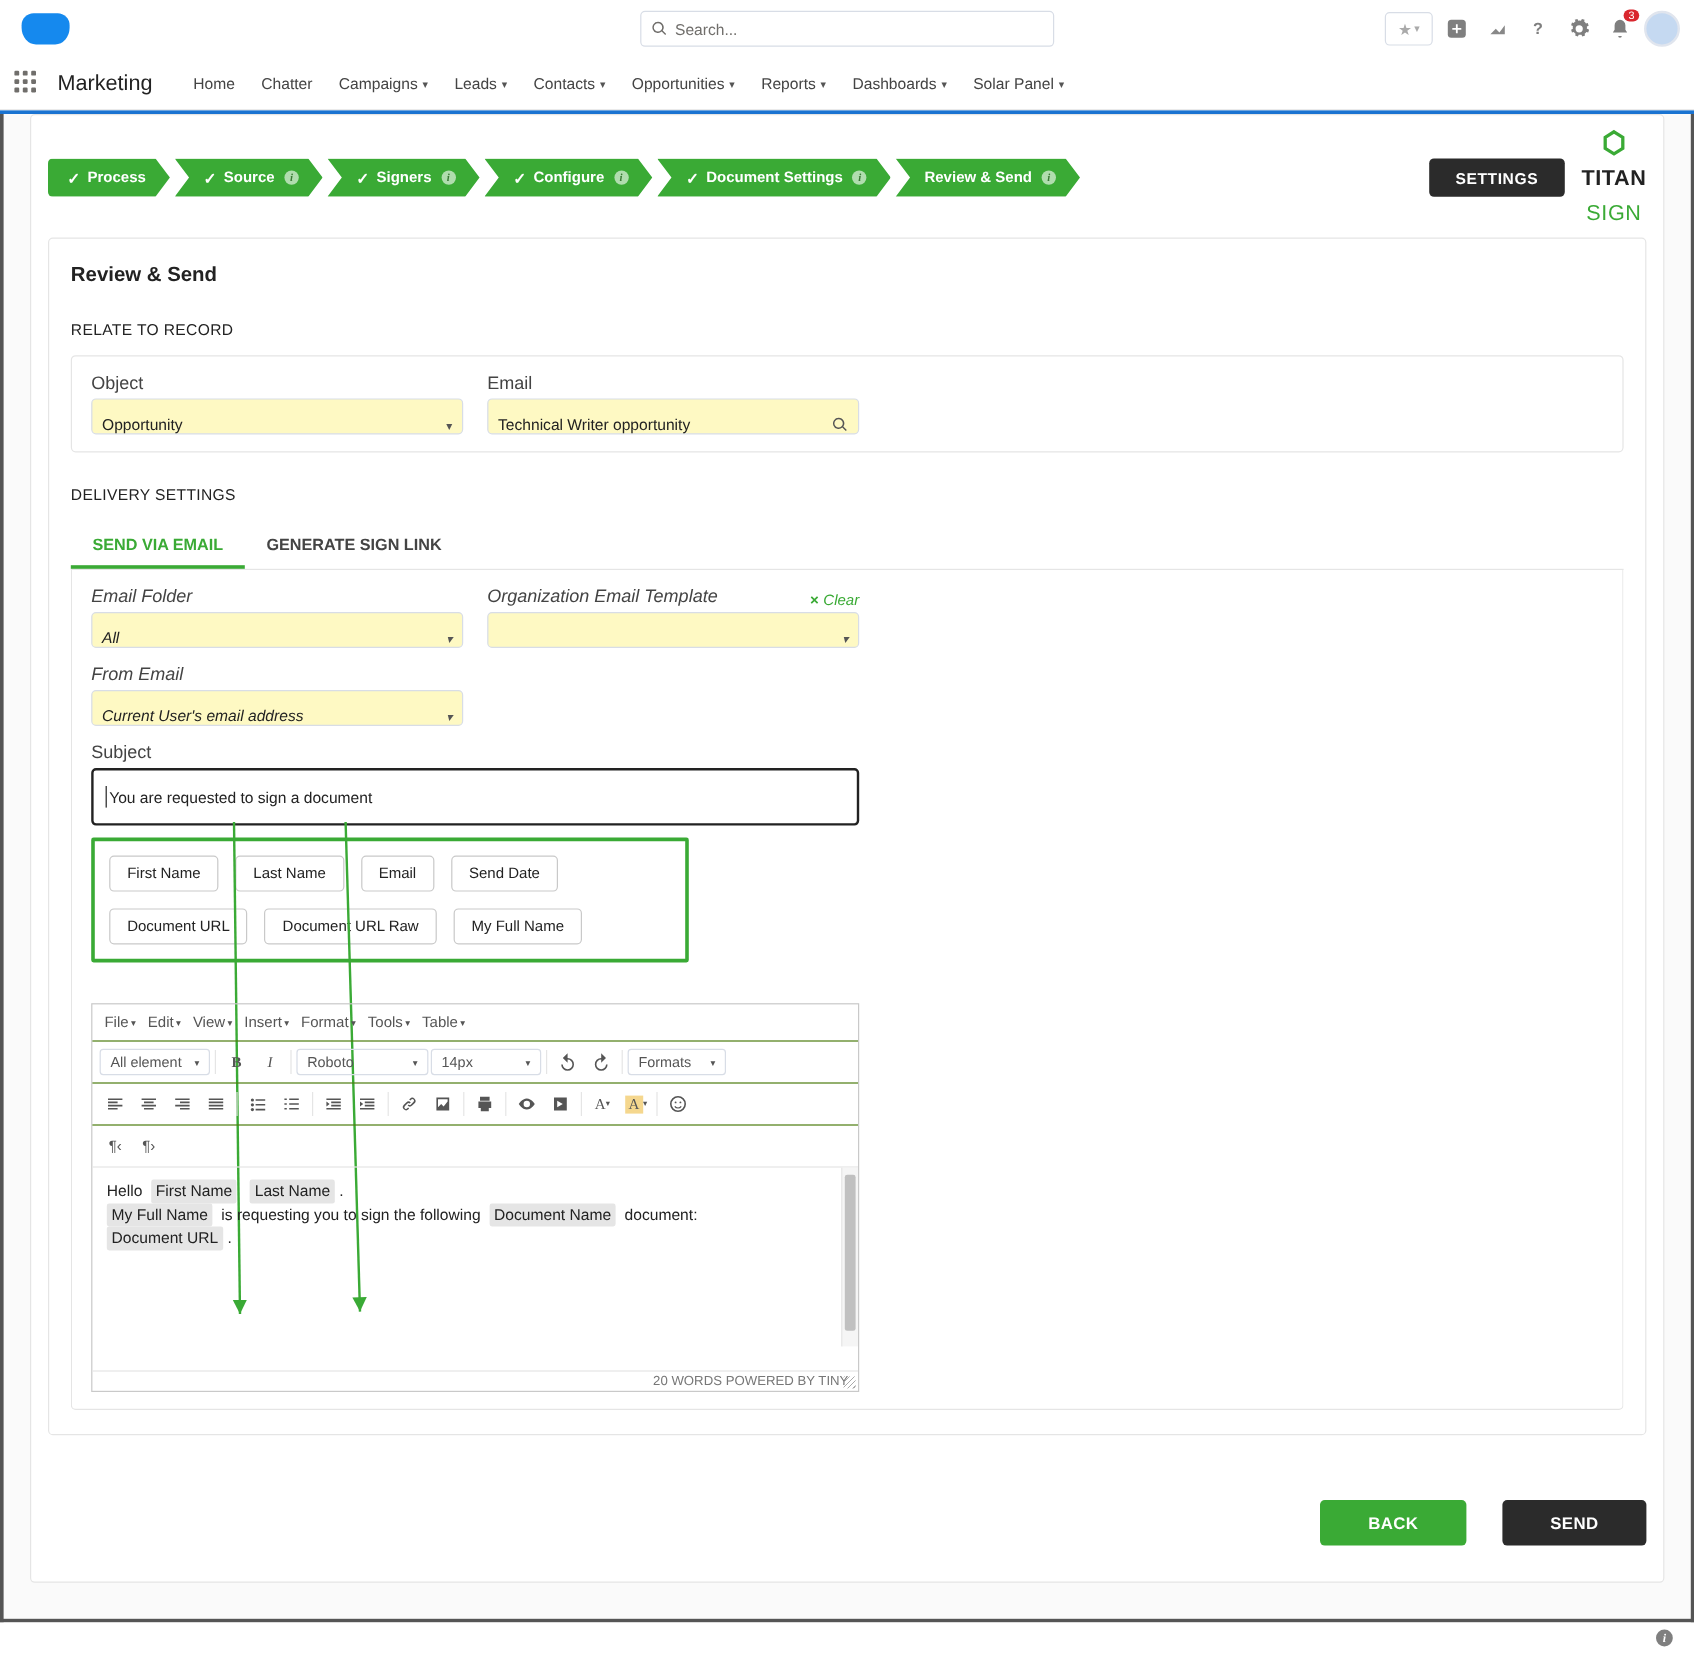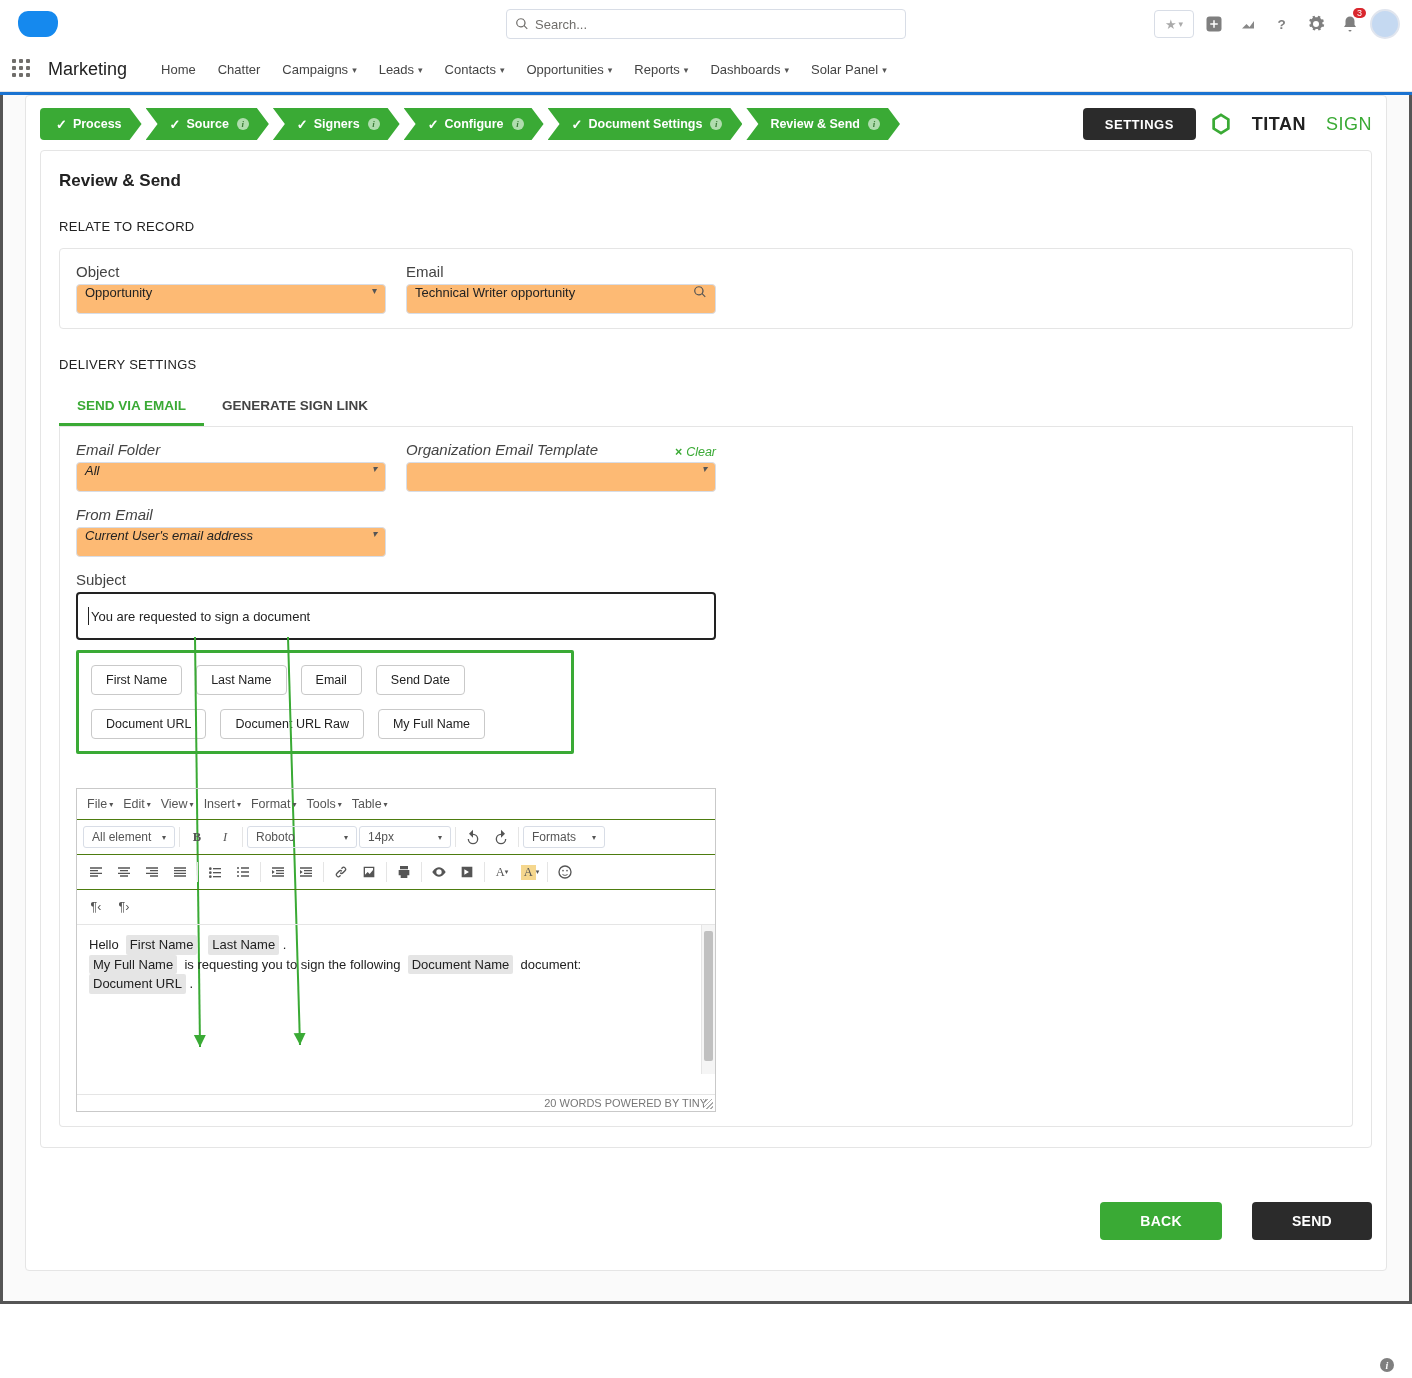--- a/index.html
+++ b/index.html
@@ -1,20 +1,20 @@
 <!DOCTYPE html>
 <html><head>
 <meta charset="utf-8">
 <style>
   * { box-sizing: border-box; margin: 0; padding: 0; }
   body { font-family: -apple-system, BlinkMacSystemFont, "Segoe UI", Arial, sans-serif; font-size: 13px; color: #222; background: #fff; }
   .global-header { height: 48px; display: flex; align-items: center; padding: 0 12px; border-bottom: 0; position: relative; }
   .cloud-logo { width: 40px; height: 26px; background: #1589ee; border-radius: 10px 10px 12px 12px / 10px 10px 14px 14px; margin-left: 6px; margin-right: auto; }
   .search-wrap { position: absolute; left: 50%; transform: translateX(-50%); }
-  .search-box { width: 400px; height: 30px; border: 1px solid #d8dde6; border-radius: 4px; display: flex; align-items: center; padding: 0 8px; color: #706e6b; }
+  .search-box { width: 345px; height: 30px; border: 1px solid #d8dde6; border-radius: 4px; display: flex; align-items: center; padding: 0 8px; color: #706e6b; }
   .search-box svg { width: 14px; height: 14px; margin-right: 6px; fill: #706e6b; }
   .hdr-right { display: flex; align-items: center; gap: 6px; margin-left: auto; }
   .pill { width: 40px; height: 28px; border: 1px solid #d8dde6; border-radius: 4px; display: flex; align-items: center; justify-content: center; color: #aaa; gap: 2px; }
   .icon-btn { width: 28px; height: 28px; display: flex; align-items: center; justify-content: center; color: #888; }
   .icon-btn svg { width: 18px; height: 18px; fill: #888; }
   .bell-wrap { position: relative; }
   .badge { position: absolute; top: -2px; right: -2px; background: #d9272e; color: #fff; font-size: 9px; border-radius: 8px; padding: 0 4px; }
   .avatar { width: 30px; height: 30px; border-radius: 50%; background: #c5d9f1; border: 2px solid #e0e5ee; }
   .nav-row { height: 44px; display: flex; align-items: center; padding: 0 12px; border-bottom: 1px solid #e5e5e5; }
   .waffle { width: 22px; height: 22px; display: grid; grid-template-columns: repeat(3,4px); grid-template-rows: repeat(3,4px); gap: 3px; margin-right: 14px; }
@@ -27,32 +27,32 @@
   .top-blue { height: 3px; background: #1a73d1; }
   .page-area { background: #fafafa; padding: 0 22px 30px 22px; position: relative; border-left: 3px solid #555; border-right: 3px solid #555; border-bottom: 3px solid #555; }
   .outer-card { background: #fff; border: 1px solid #e5e5e5; border-radius: 4px; padding: 12px 14px 30px 14px; }
   .stepper-row { display: flex; align-items: center; gap: 4px; margin-bottom: 10px; }
   .step { position: relative; height: 32px; background: #3aaa35; color: #fff; display: flex; align-items: center; justify-content: center; gap: 6px; font-size: 12.5px; font-weight: 600; padding: 0 20px 0 24px; clip-path: polygon(0 0, calc(100% - 12px) 0, 100% 50%, calc(100% - 12px) 100%, 0 100%, 12px 50%); flex: 0 0 auto; }
   .step.first { clip-path: polygon(0 0, calc(100% - 12px) 0, 100% 50%, calc(100% - 12px) 100%, 0 100%); padding-left: 16px; border-radius: 4px 0 0 4px;}
   .step .check { font-size: 13px; }
   .step .ibadge { font-style: italic; font-family: Georgia, serif; background: rgba(255,255,255,.6); color:#3a7a35; width:12px; height:12px; border-radius:50%; display:inline-flex; align-items:center; justify-content:center; font-size:9px; font-weight:bold; margin-left: 2px;}
   .step.active { font-weight: 700; }
   .settings-btn { margin-left: auto; background: #2b2b2b; color: #fff; border: none; border-radius: 4px; height: 32px; padding: 0 22px; font-weight: 700; font-size: 13px; letter-spacing: .5px;}
-  .titan { display: flex; align-items: center; gap: 20px; margin-left: 10px; font-weight: 800; letter-spacing: .5px; font-family: Arial, sans-serif; }
+  .titan { display: flex; align-items: center; gap: 8px; margin-left: 10px; font-weight: 800; letter-spacing: .5px; font-family: Arial, sans-serif; flex-direction: column; }
   .titan .t1 { color: #222; font-size: 18px; }
   .titan .t2 { color: #3aaa35; font-size: 18px; font-weight: 500; }
   .titan-icon { width: 22px; height: 22px; }
   .section-card { border: 1px solid #e5e5e5; border-radius: 4px; padding: 20px 18px; }
   .h-title { font-size: 17px; font-weight: 700; margin-bottom: 28px; }
   .lbl-caps { font-size: 13px; font-weight: 400; color: #222; margin-bottom: 14px; letter-spacing: .3px; }
   .panel { border: 1px solid #e5e5e5; border-radius: 4px; padding: 14px 16px; }
   .row { display: flex; gap: 20px; font-style: italic; }
   .col { flex: 0 0 310px; }
   .field-label { font-size: 15px; color: #444; margin-bottom: 4px; display: block; }
-  .select, .input { width: 100%; height: 30px; border: 1px solid #d8dde6; border-radius: 4px; padding: 0 8px; font-size: 13px; background: #fdba74; display: flex; align-items: flex-start; justify-content: space-between; color: #222; }
+  .select, .input { width: 100%; height: 30px; border: 1px solid #d8dde6; border-radius: 4px; padding: 0 8px; font-size: 13px; background: #fef9c3; display: flex; align-items: flex-end; justify-content: space-between; color: #222; }
   .select .chev, .input .chev { font-size: 10px; color: #555; }
   .tabs { display: flex; border-bottom: 1px solid #e5e5e5; margin-top: 16px; }
   .tab { padding: 10px 18px 10px 18px; font-size: 13.5px; font-weight: 600; color: #444; border-bottom: 3px solid transparent; }
   .tab.active { color: #3aaa35; border-bottom-color: #3aaa35; }
   .clear-link { color: #3aaa35; font-size: 12.5px; display: flex; align-items: center; gap: 4px; margin-left: auto;}
   .subject-input { width: 640px; height: 48px; border: 2px solid #222; border-radius: 4px; padding: 0 10px; display: flex; align-items: center; font-size: 13px; }
   .caret { width: 1px; height: 18px; background: #222; margin-right: 2px; display: inline-block;}
   .tags-wrap { margin-top: 10px; border: 3px solid #3aaa35; padding: 12px; display: flex; flex-wrap: wrap; gap: 14px; width: 498px; border-radius: 2px; position: relative;}
   .tag-pill { border: 1px solid #c9c9c9; border-radius: 4px; padding: 7px 14px; font-size: 12.5px; background: #fff; }
   .editor { margin-top: 34px; border: 1px solid #c9c9c9; width: 640px; position: relative; }

